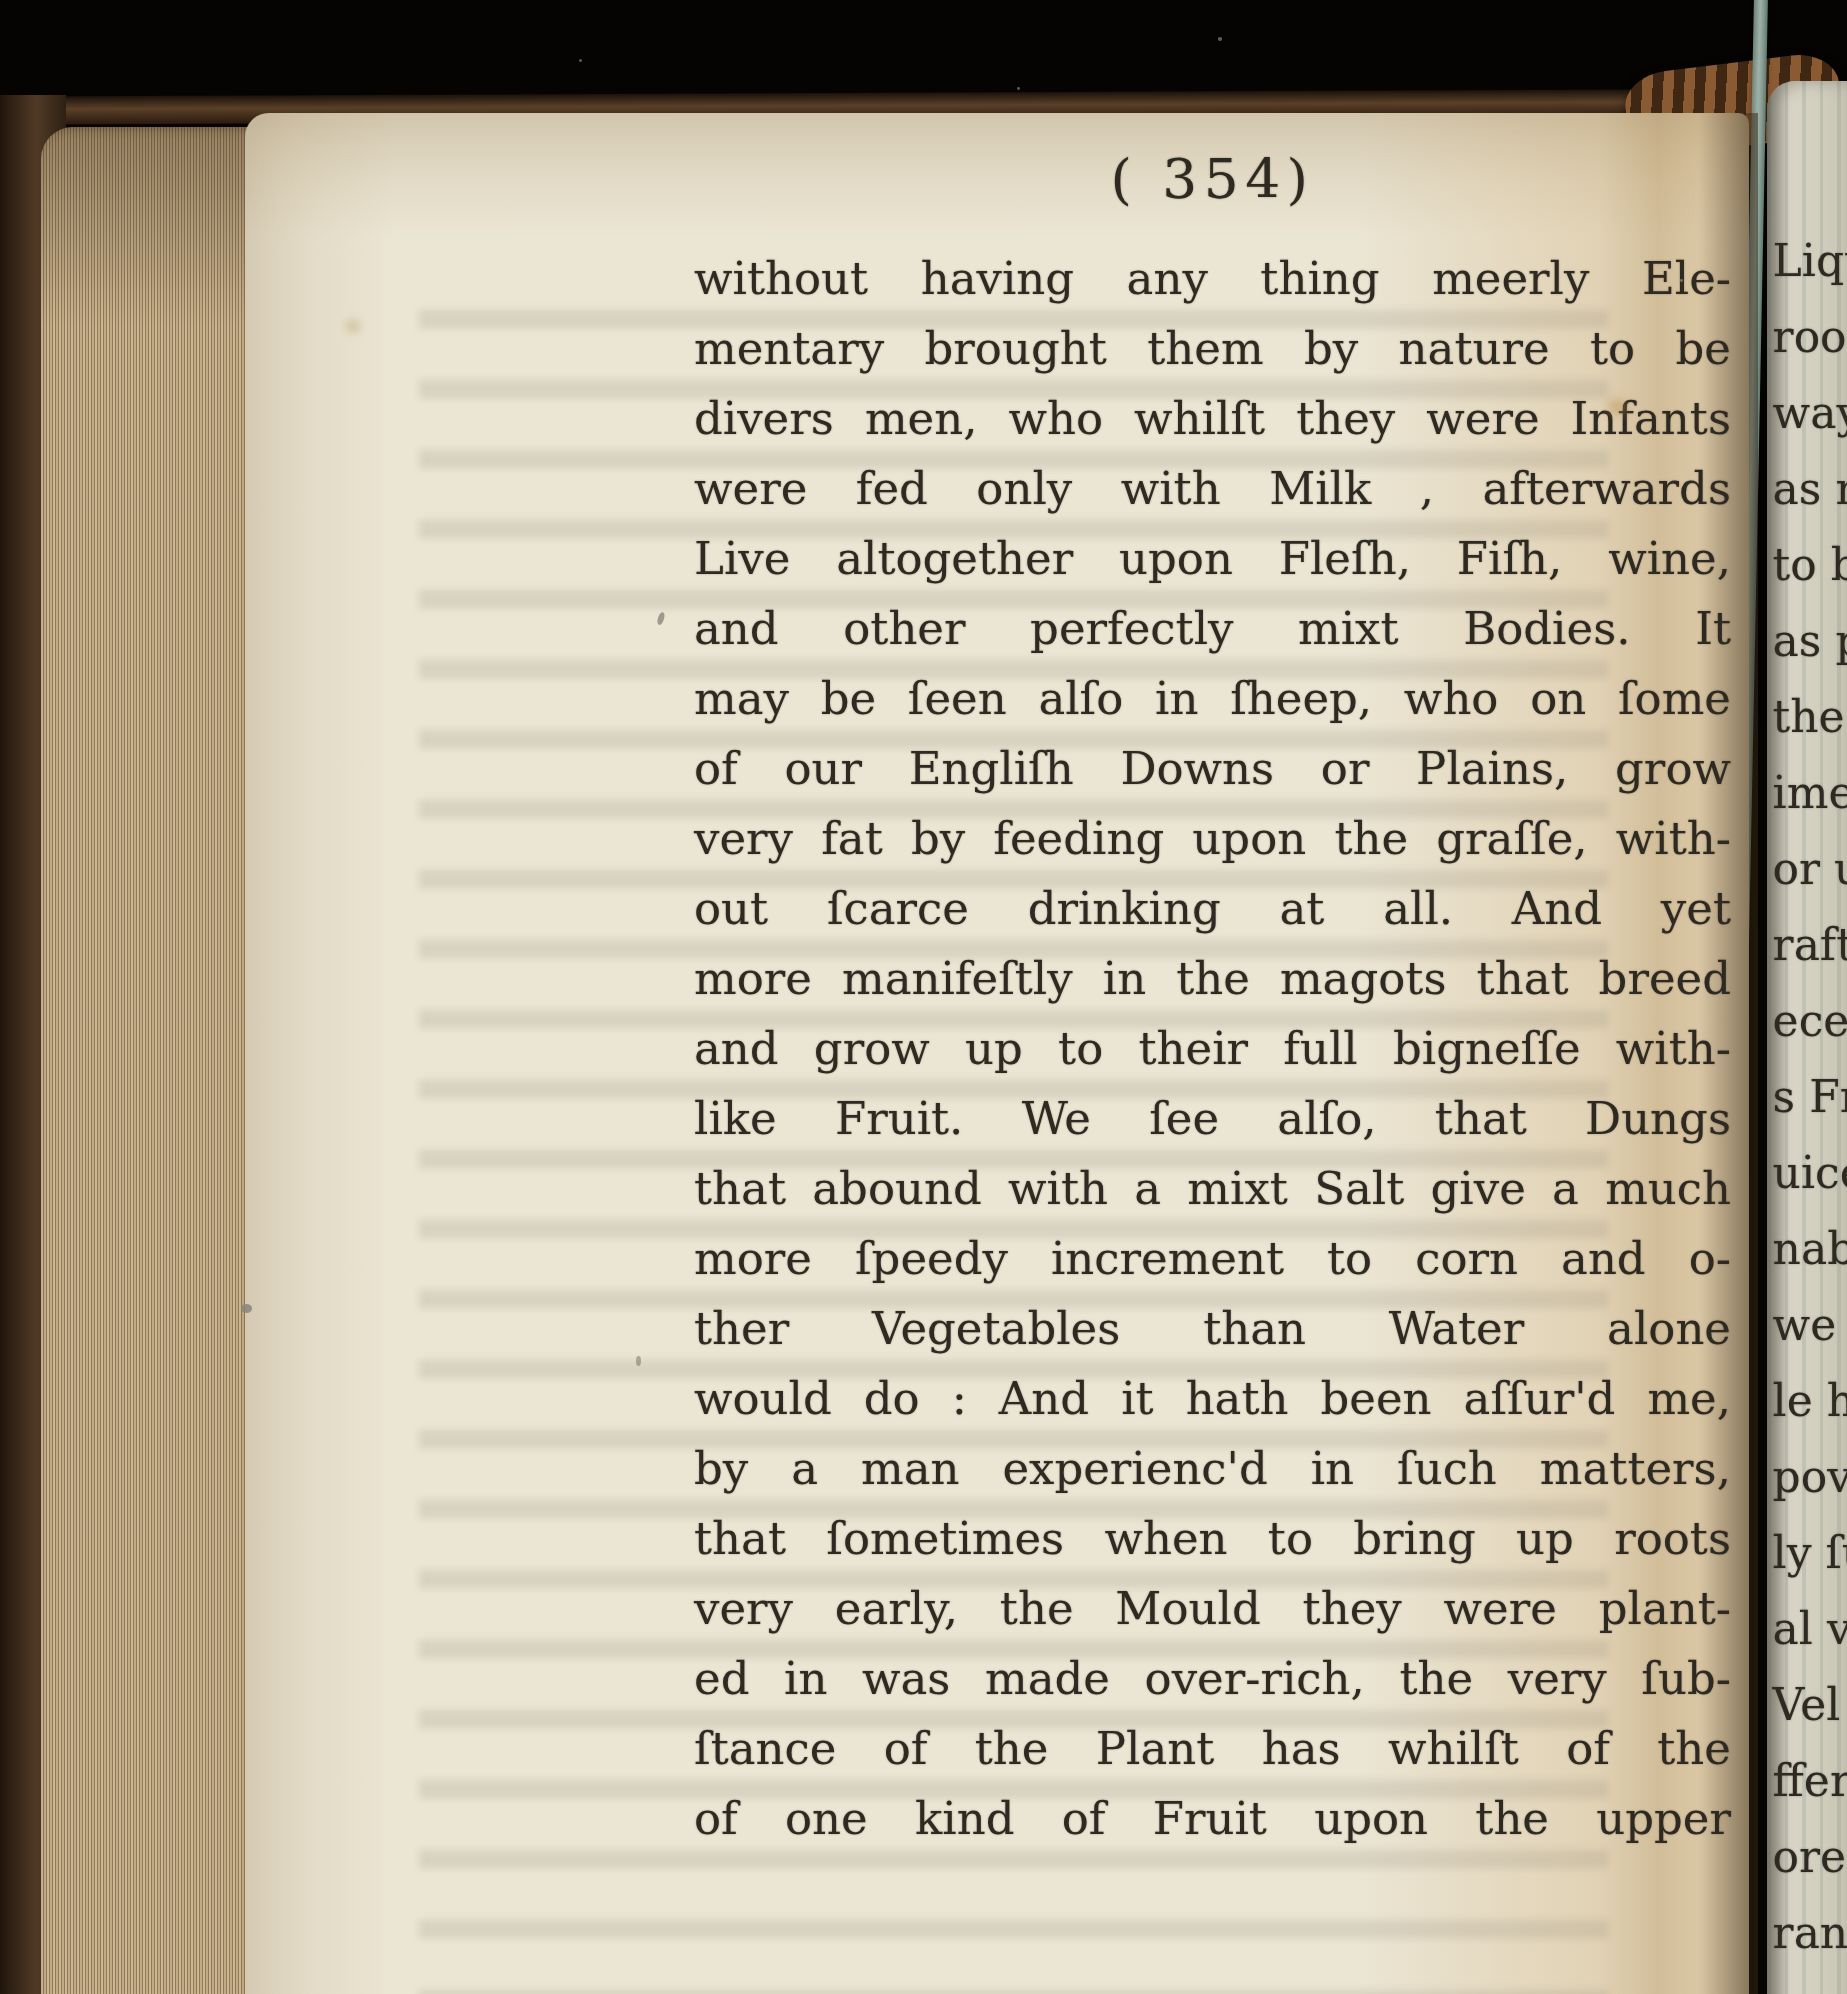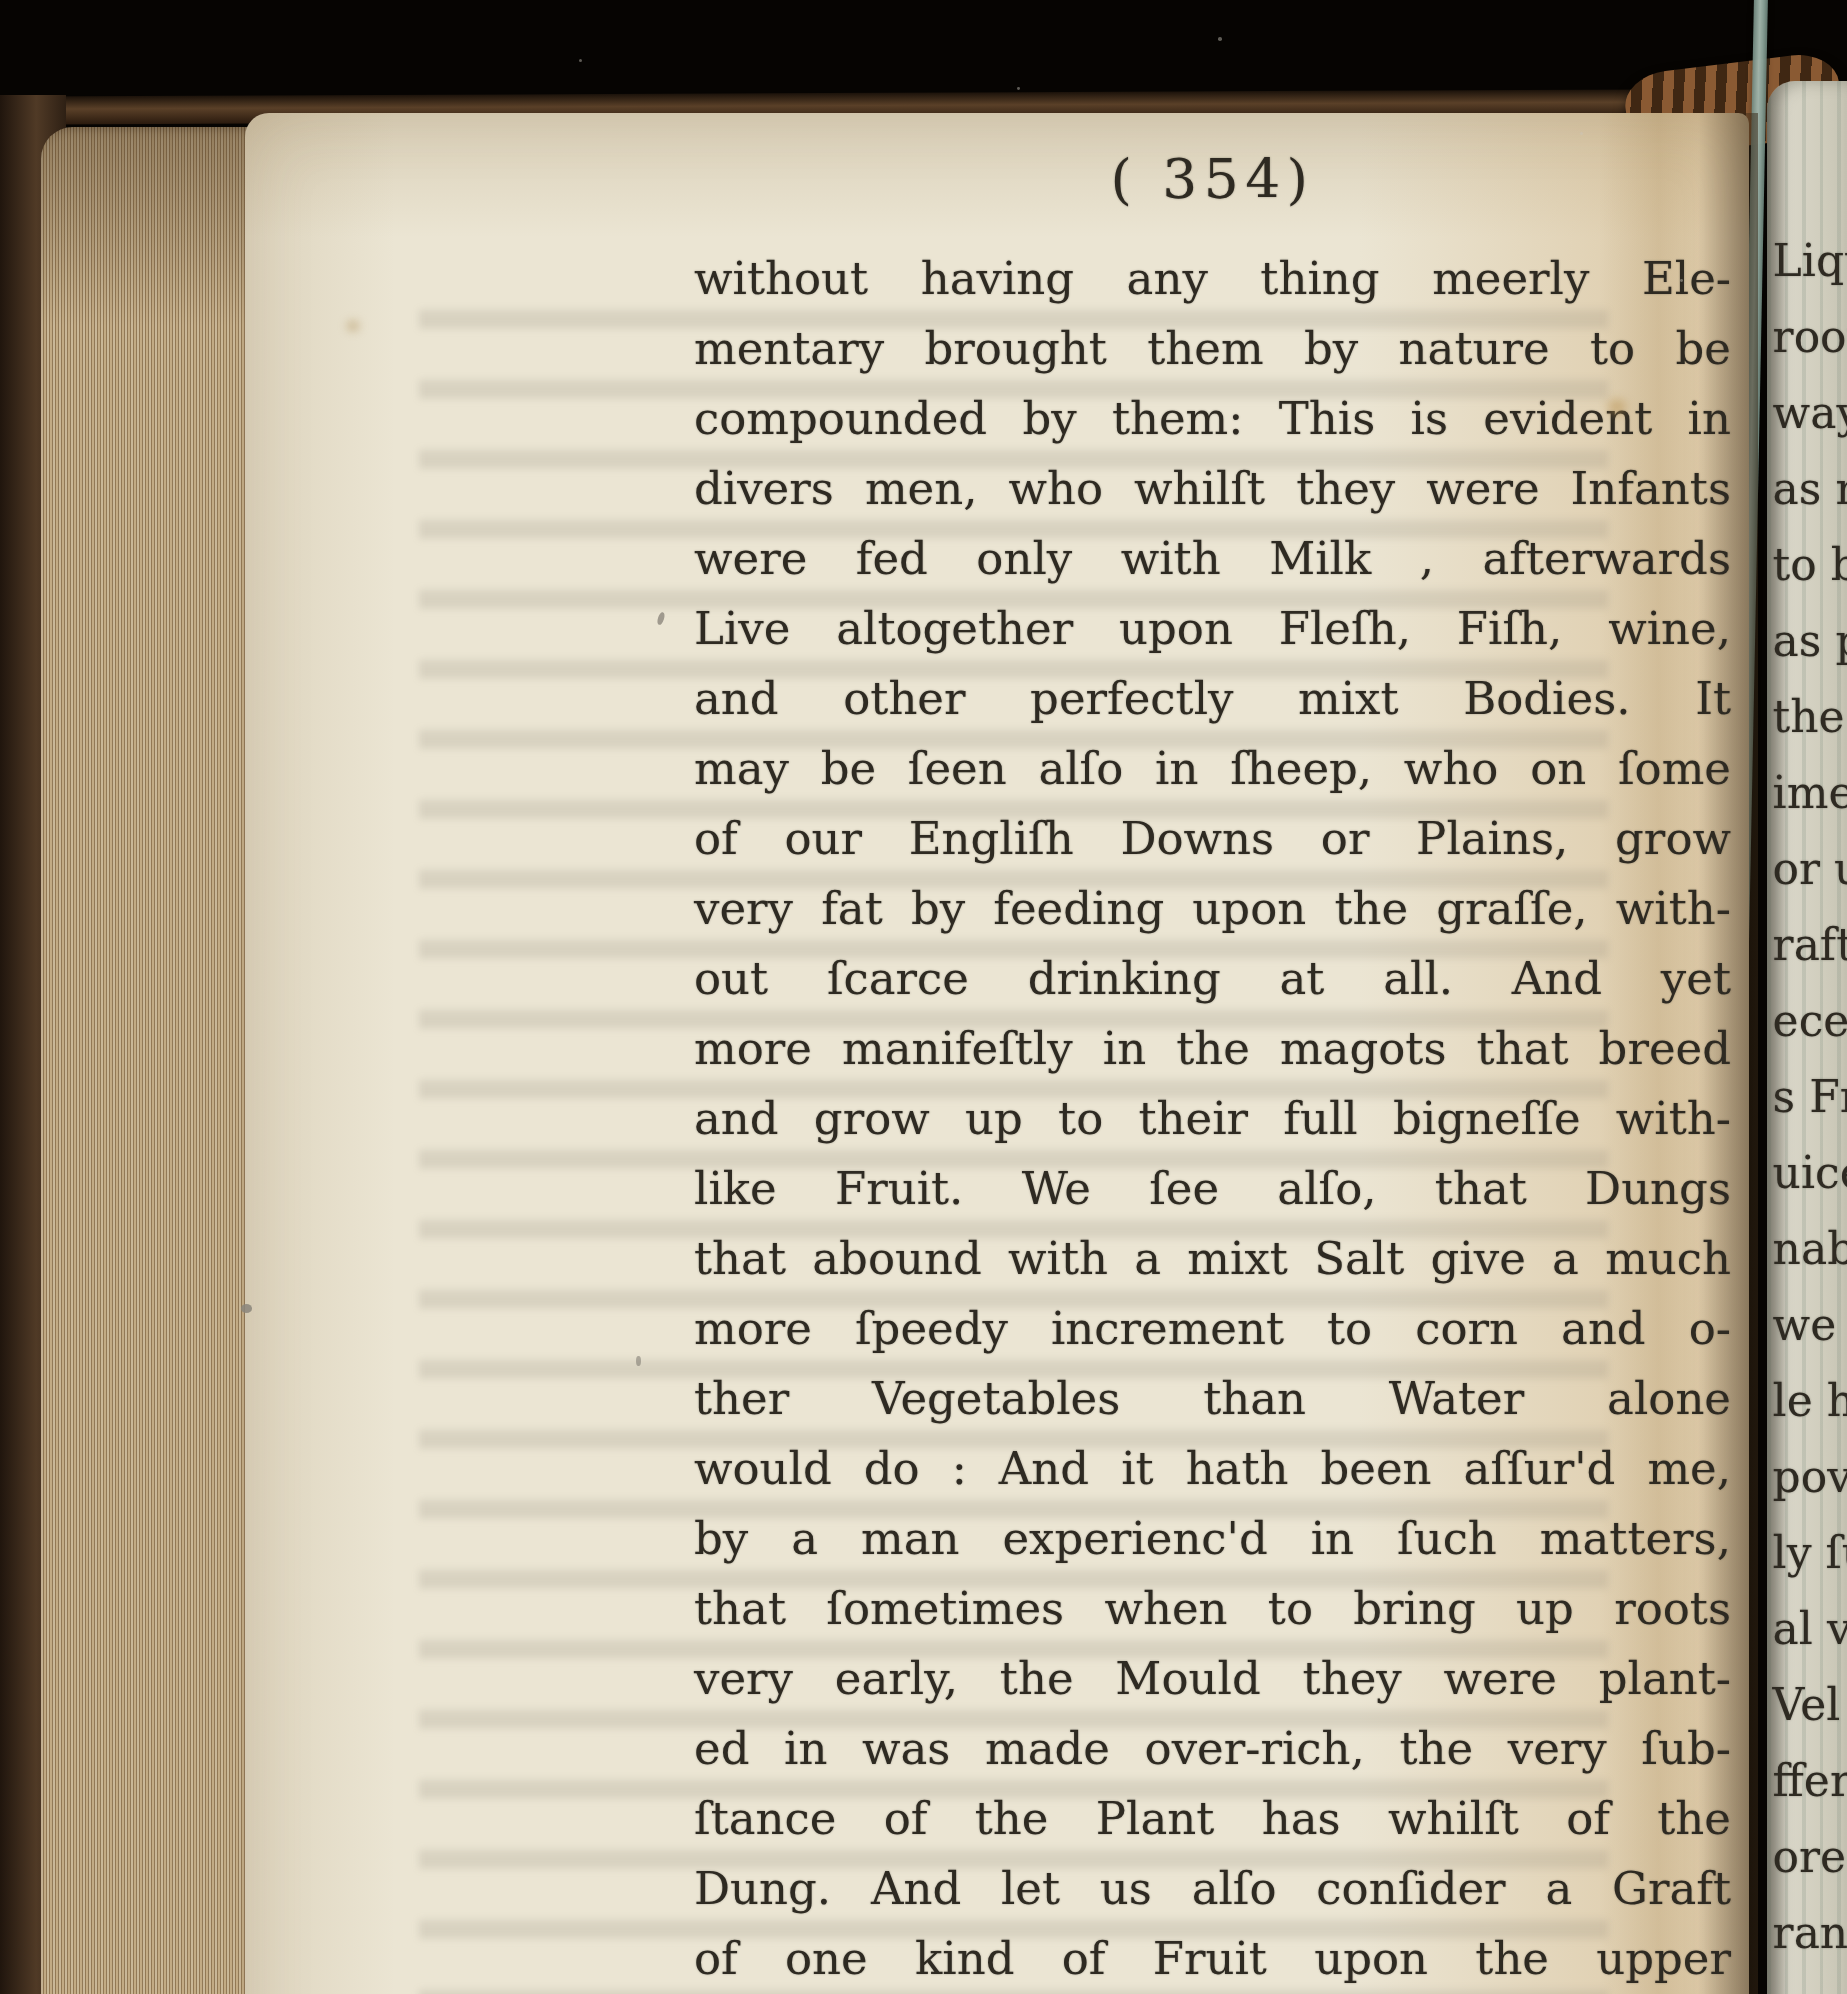--- a/index.html
+++ b/index.html
@@ -160,42 +160,40 @@
   <div class="page"></div>
   <div class="ghost-bleed"></div>
   <div class="gutter-shadow"></div>
 
   <div class="page-number">( 354)</div>
 
   <div class="text-block">
     <div>
         <div class="text-line">without having any thing meerly Ele-</div>
         <div class="text-line">mentary brought them by nature to be</div>
-        <div class="text-line">compounded by them: This is evident in</div>
         <div class="text-line">divers men, who whilſt they were Infants</div>
         <div class="text-line">were fed only with Milk , afterwards</div>
         <div class="text-line">Live altogether upon Fleſh, Fiſh, wine,</div>
         <div class="text-line">and other perfectly mixt Bodies. It</div>
         <div class="text-line">may be ſeen alſo in ſheep, who on ſome</div>
         <div class="text-line">of our Engliſh Downs or Plains, grow</div>
         <div class="text-line">very fat by feeding upon the graſſe, with-</div>
         <div class="text-line">out ſcarce drinking at all. And yet</div>
         <div class="text-line">more manifeſtly in the magots that breed</div>
         <div class="text-line">and grow up to their full bigneſſe with-</div>
         <div class="text-line">like Fruit. We ſee alſo, that Dungs</div>
         <div class="text-line">that abound with a mixt Salt give a much</div>
         <div class="text-line">more ſpeedy increment to corn and o-</div>
         <div class="text-line">ther Vegetables than Water alone</div>
         <div class="text-line">would do : And it hath been aſſur'd me,</div>
         <div class="text-line">by a man experienc'd in ſuch matters,</div>
         <div class="text-line">that ſometimes when to bring up roots</div>
         <div class="text-line">very early, the Mould they were plant-</div>
         <div class="text-line">ed in was made over-rich, the very ſub-</div>
         <div class="text-line">ſtance of the Plant has whilſt of the</div>
-        <div class="text-line">Dung. And let us alſo conſider a Graft</div>
         <div class="text-line">of one kind of Fruit upon the upper</div>
       </div>
 
   </div>
 
   <div class="speck" style="left:241px;top:1304px;width:11.2px;height:8.8px;background:#8a857a;opacity:.85"></div>
   <div class="speck" style="left:658px;top:612px;width:5.6px;height:12.8px;background:#55504a;opacity:.5;transform:rotate(18deg)"></div>
   <div class="speck" style="left:636px;top:1356px;width:4.8px;height:10.4px;background:#55504a;opacity:.4"></div>
 
   <div class="smudge" style="left:1608px;top:399px;width:18.4px;height:16px;background:rgba(185,145,80,.5)"></div>

